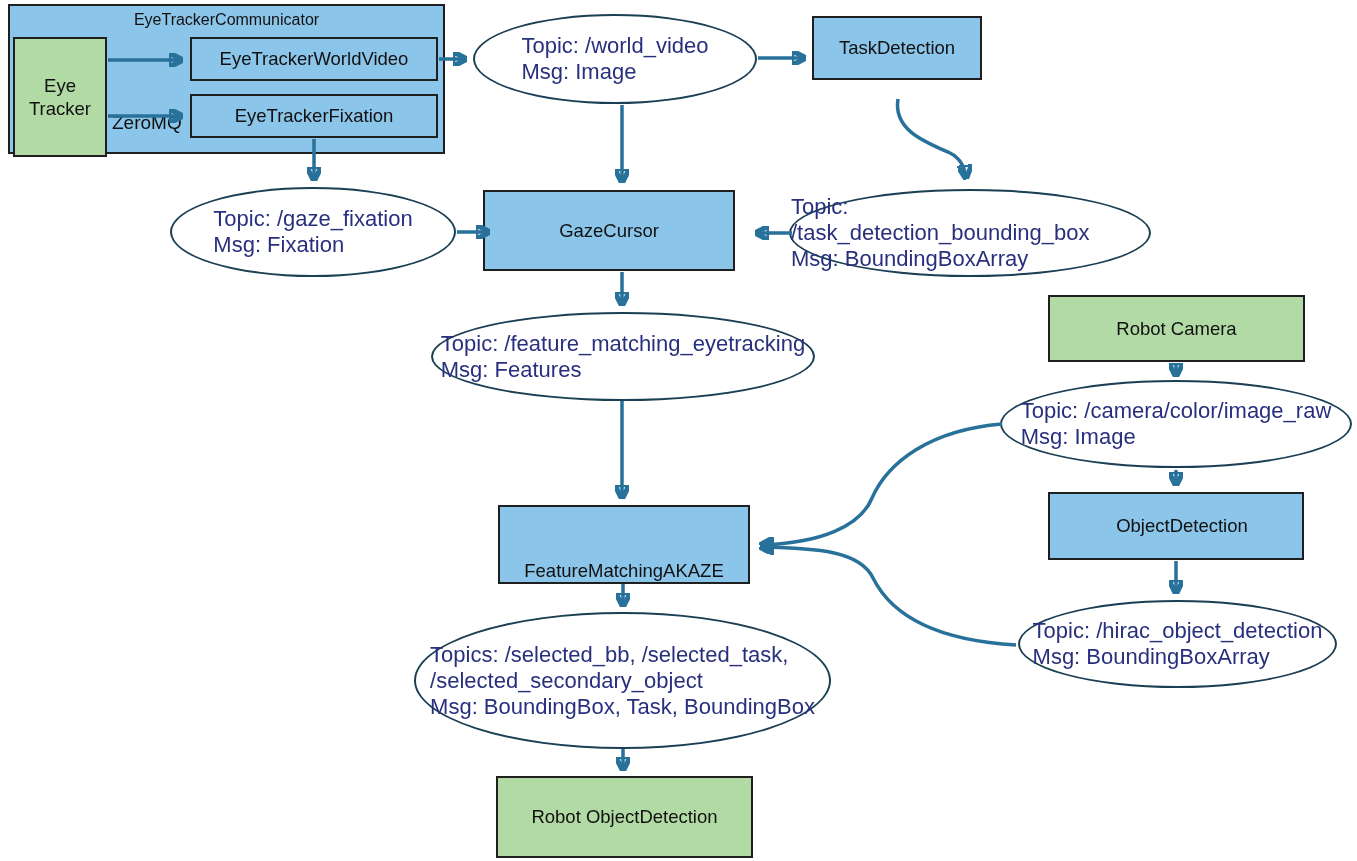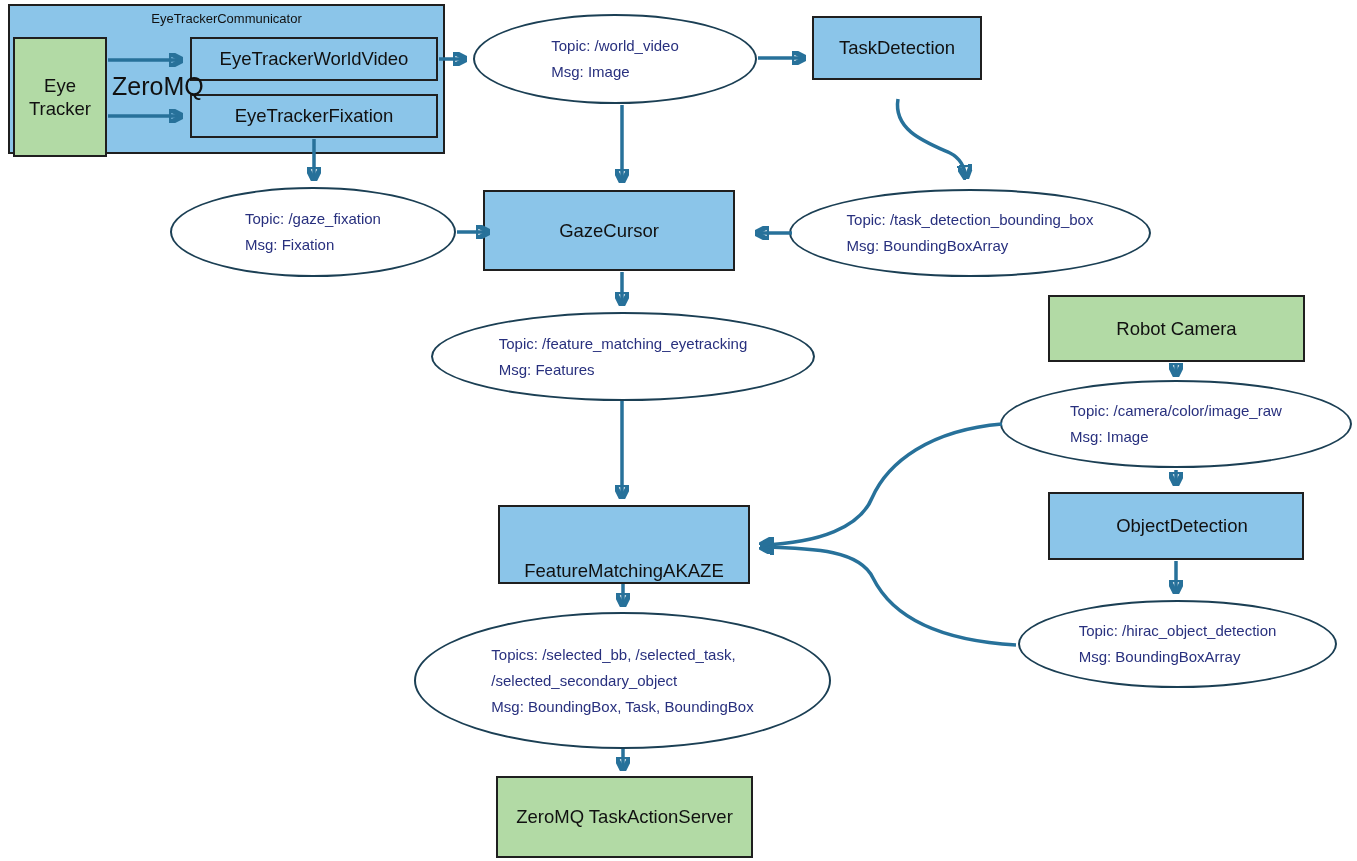--- a/index.html
+++ b/index.html
@@ -12,31 +12,31 @@
     border:2px solid #1f1f1f;box-sizing:border-box;
     font-size:18.5px;color:#111;text-align:center;line-height:1.25;
   }
   .node.blue{background:#8bc5e9;}
   .node.green{background:#b2daa5;}
   .container-box{
     position:absolute;border:2px solid #1f1f1f;background:#8bc5e9;box-sizing:border-box;
   }
   .container-title{
     position:absolute;top:5px;left:0;width:100%;text-align:center;
-    font-size:13px;color:#111;
+    font-size:16px;color:#111;
   }
   .free-label{
-    position:absolute;font-size:25px;color:#111;
+    position:absolute;font-size:19px;color:#111;margin-top:40px;
   }
   .topic{
     position:absolute;display:flex;align-items:center;justify-content:center;
     border:2.5px solid #1b3f54;border-radius:50%;background:#ffffff;box-sizing:border-box;
   }
   .topic .lines{
-    text-align:left;font-size:15px;line-height:26px;color:#28307e;
+    text-align:left;font-size:22px;line-height:26px;color:#28307e;
   }
   svg.edges{position:absolute;left:0;top:0;pointer-events:none;}
   svg.edges path{fill:none;stroke:#27719a;stroke-width:3.5px;}
 </style>
 </head>
 <body>
 
 <div class="canvas">
 
   <div class="container-box" style="left:8px;top:4px;width:437px;height:150px;">
@@ -121,21 +121,21 @@
 
   <div class="node green" style="left:1048px;top:295px;width:257px;height:67px;">
     <span>Robot Camera</span>
   </div>
 
   <div class="node blue" style="left:1048px;top:492px;width:256px;height:68px;padding-left:12px;">
     <span>ObjectDetection</span>
   </div>
 
   <div class="node green" style="left:496px;top:776px;width:257px;height:82px;">
-    <span>ZeroMQ TaskActionServer</span>
+    <span>Robot ObjectDetection</span>
   </div>
 
   <svg class="edges" width="1357" height="861" viewBox="0 0 1357 861">
     <defs>
       <marker id="ah" viewBox="0 0 10 10" refX="9" refY="5" markerWidth="4.2" markerHeight="4.2" orient="auto-start-reverse">
         <path d="M0,0 L10,5 L0,10 z" fill="#27719a" stroke="none"></path>
       </marker>
     </defs>
     <path d="M 108 60 L 182 60" marker-end="url(#ah)"></path>
     <path d="M 108 116 L 182 116" marker-end="url(#ah)"></path>

